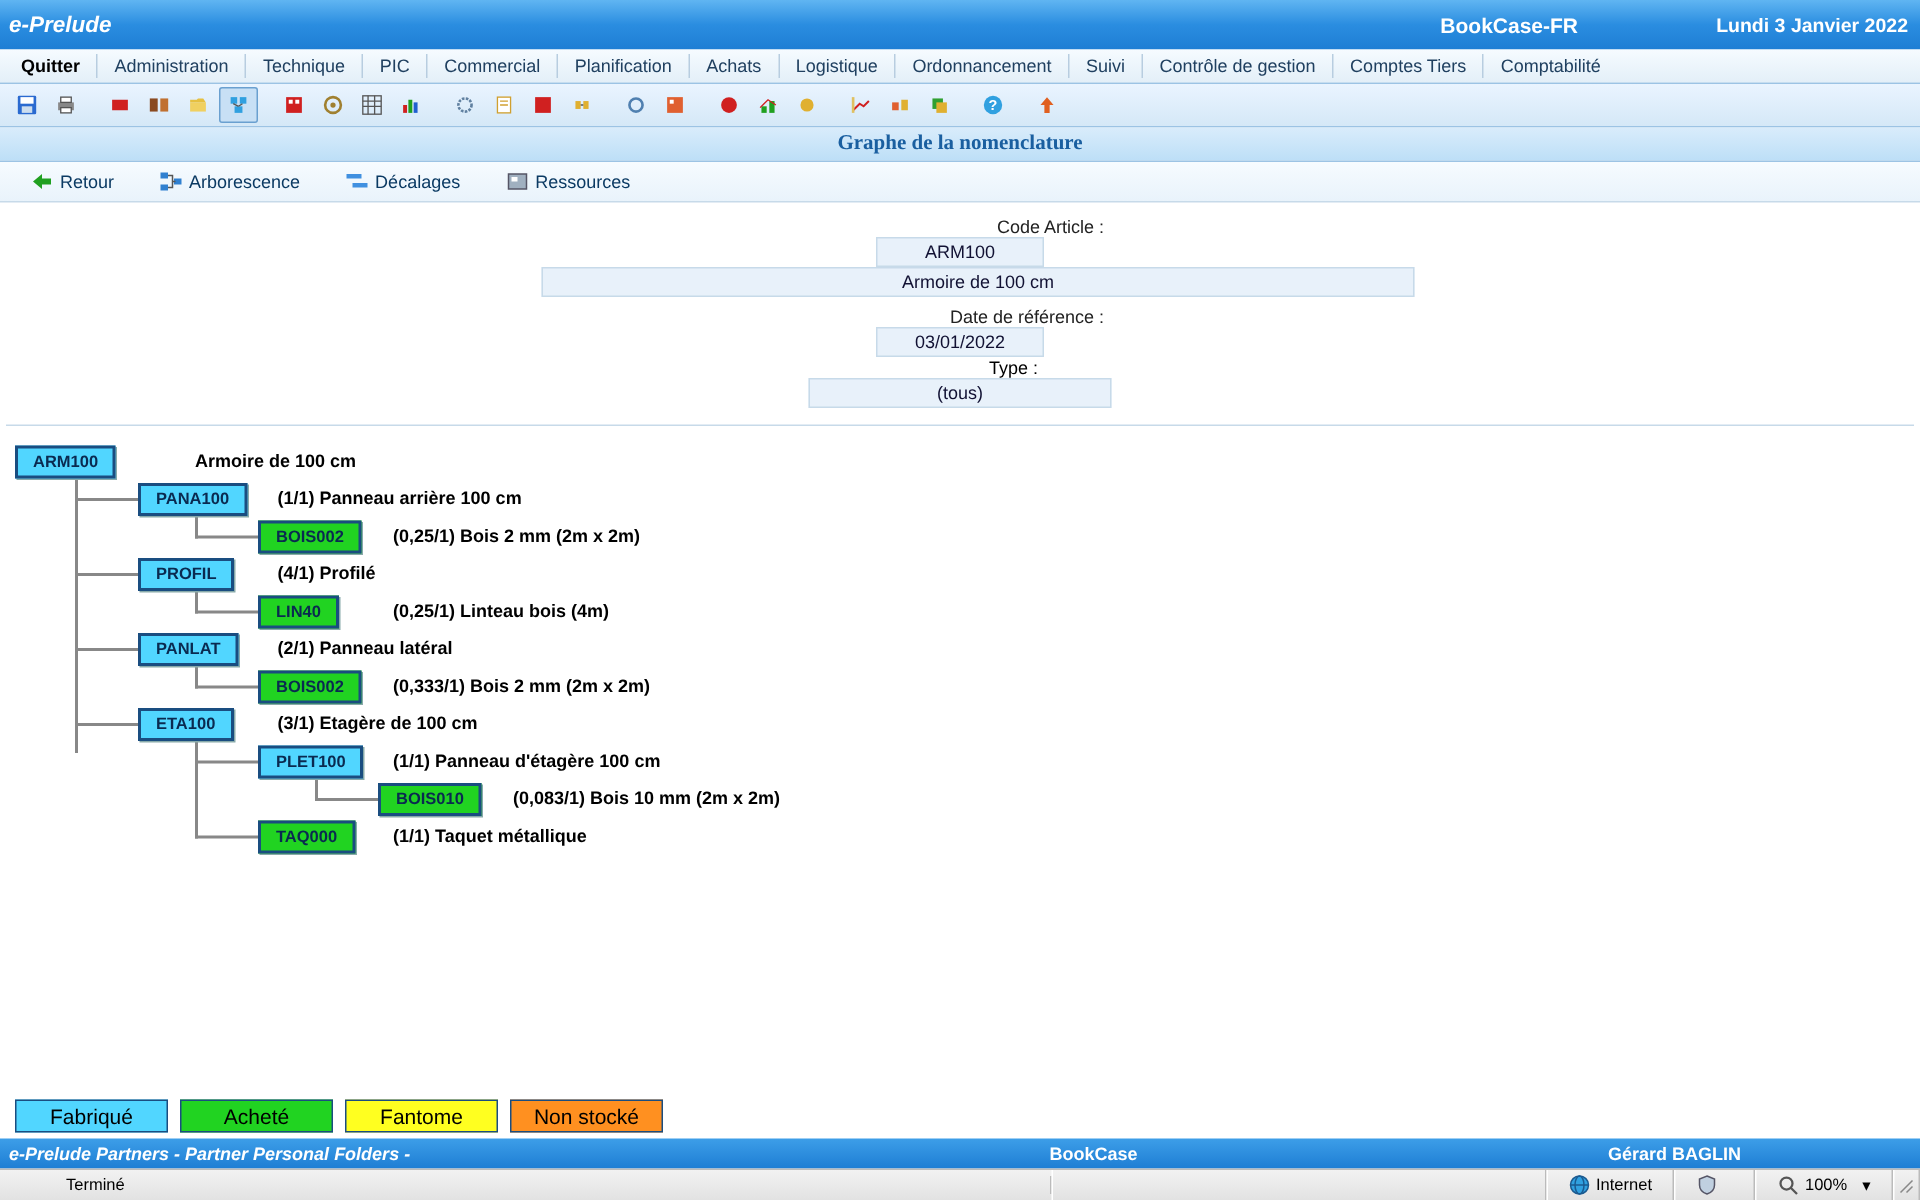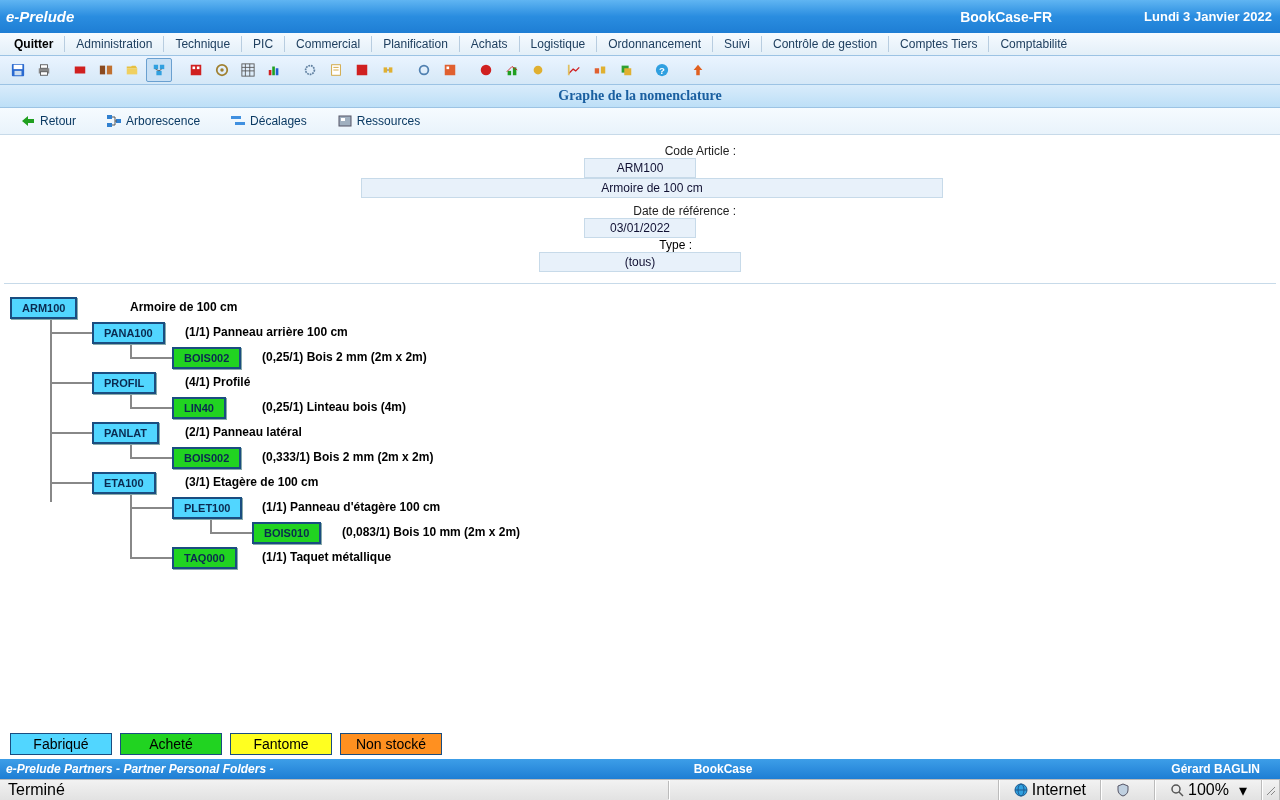--- a/index.html
+++ b/index.html
@@ -32,22 +32,22 @@
 .conn{position:absolute;background:#888;}
 .legend{display:flex;gap:8px;padding:4px 10px;}
 .legitem{border:1px solid #1a4d80;padding:2px 0;width:100px;text-align:center;font-size:14px;}
 .leg-cyan{background:#51d6ff;}
 .leg-green{background:#21d321;}
 .leg-yellow{background:#ffff20;}
 .leg-orange{background:#ff9020;}
 .footbar{background:linear-gradient(#3d9ee8,#1e7ed4);color:#fff;display:flex;align-items:center;height:20px;font-weight:bold;font-style:italic;font-size:12px;}
 .footbar .l{flex:0 0 380px;padding-left:6px;}
 .footbar .c{flex:1;text-align:center;font-style:normal;}
-.footbar .r{flex:0 0 200px;text-align:right;padding-right:20px;font-style:normal;}
-.statusbar{background:linear-gradient(#f2f2f2,#e2e2e2);border-top:1px solid #bbb;height:20px;display:flex;align-items:center;font-size:16px;}
+.footbar .r{flex:0 0 200px;padding-right:8px;font-style:normal;}
+.statusbar{background:linear-gradient(#f2f2f2,#e2e2e2);border-top:1px solid #bbb;height:20px;display:flex;align-items:center;font-size:11px;padding-left:36px;}
 .statusbar .s1{flex:1;padding-left:8px;border-right:1px solid #bbb;}
 .statusbar .sbox{border-left:1px solid #fff;border-right:1px solid #bbb;padding:0 14px;height:100%;display:flex;align-items:center;gap:4px;}
 .ico{width:14px;height:14px;display:inline-block;}
 svg{display:block;}
 </style>
 </head>
 <body>
 
 <div class="titlebar">
   <div class="left">e-Prelude</div>

